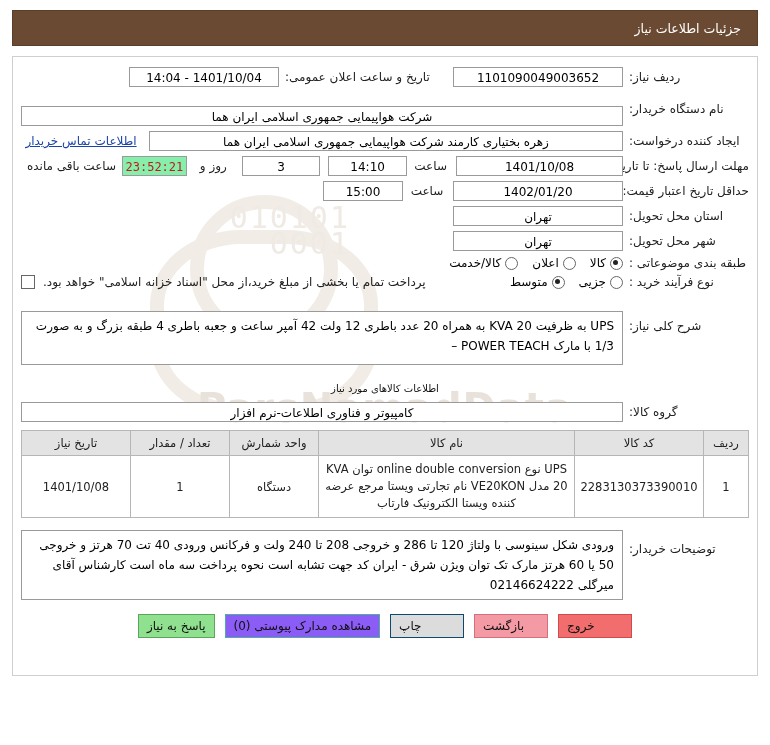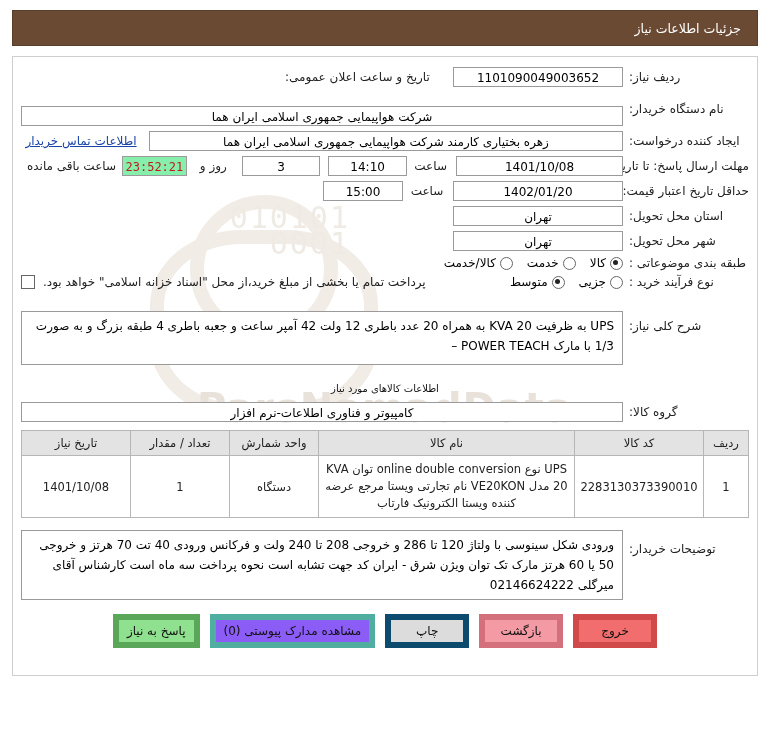--- a/index.html
+++ b/index.html
@@ -179,28 +179,28 @@
   }
   td.prod-name { text-align: center; line-height: 17px; }
 
   .buttons {
     display: flex;
     justify-content: center;
     gap: 10px;
     margin-top: 14px;
   }
   .btn {
-    border: 6px solid #0c4a6e;
+    border: 1px solid #0c4a6e;
     font-size: 12px;
     padding: 4px 8px;
     cursor: pointer;
     color: #111;
     background: #f0f0f0;
     min-width: 56px;
-    text-align: center;
+    text-align: left;
   }
   .btn.green { background: #8fe08f; border-color: #5aa75a; }
   .btn.teal  { background: #8b5cf6; border-color: #4fae9f; }
   .btn.gray  { background: #dcdcdc; }
   .btn.pink  { background: #f39aa5; border-color: #d4707c; }
   .btn.red   { background: #f26d6d; border-color: #d14a4a; }
 </style>
 </head>
 <body>
 
@@ -220,20 +220,21 @@
       <span>جزئیات اطلاعات نیاز</span>
     </div>
 
     <div class="main-panel">
 
       <div class="row">
         <div class="lbl lbl-w">ردیف نیاز:</div>
         <div class="box center" style="width:170px;">1101090049003652</div>
         <div class="gap"></div>
         <div class="lbl" style="width:160px;">تاریخ و ساعت اعلان عمومی:</div>
+        <div class="box center" style="width:150px;">1401/10/04 - 14:04</div>
       </div>
 
       <div class="row">
         <div class="lbl lbl-w">نام دستگاه خریدار:</div>
         <div class="box center" style="flex:1;margin-top:14px;">شرکت هواپیمایی جمهوری اسلامی ایران هما</div>
       </div>
 
       <div class="row">
         <div class="lbl lbl-w">ایجاد کننده درخواست:</div>
         <div class="box center" style="flex:1;">زهره بختیاری کارمند شرکت هواپیمایی جمهوری اسلامی ایران هما</div>
@@ -275,21 +276,21 @@
 
       <div class="row">
         <div class="lbl lbl-w">طبقه بندی موضوعاتی :</div>
         <div class="radio-group">
           <div class="radio-item">
             <span class="radio checked"></span>
             <span>کالا</span>
           </div>
           <div class="radio-item">
             <span class="radio"></span>
-            <span>خدمت</span>
+            <span>اعلان</span>
           </div>
           <div class="radio-item">
             <span class="radio"></span>
             <span>کالا/خدمت</span>
           </div>
         </div>
       </div>
 
       <div class="row">
         <div class="lbl lbl-w">نوع فرآیند خرید  :</div>

